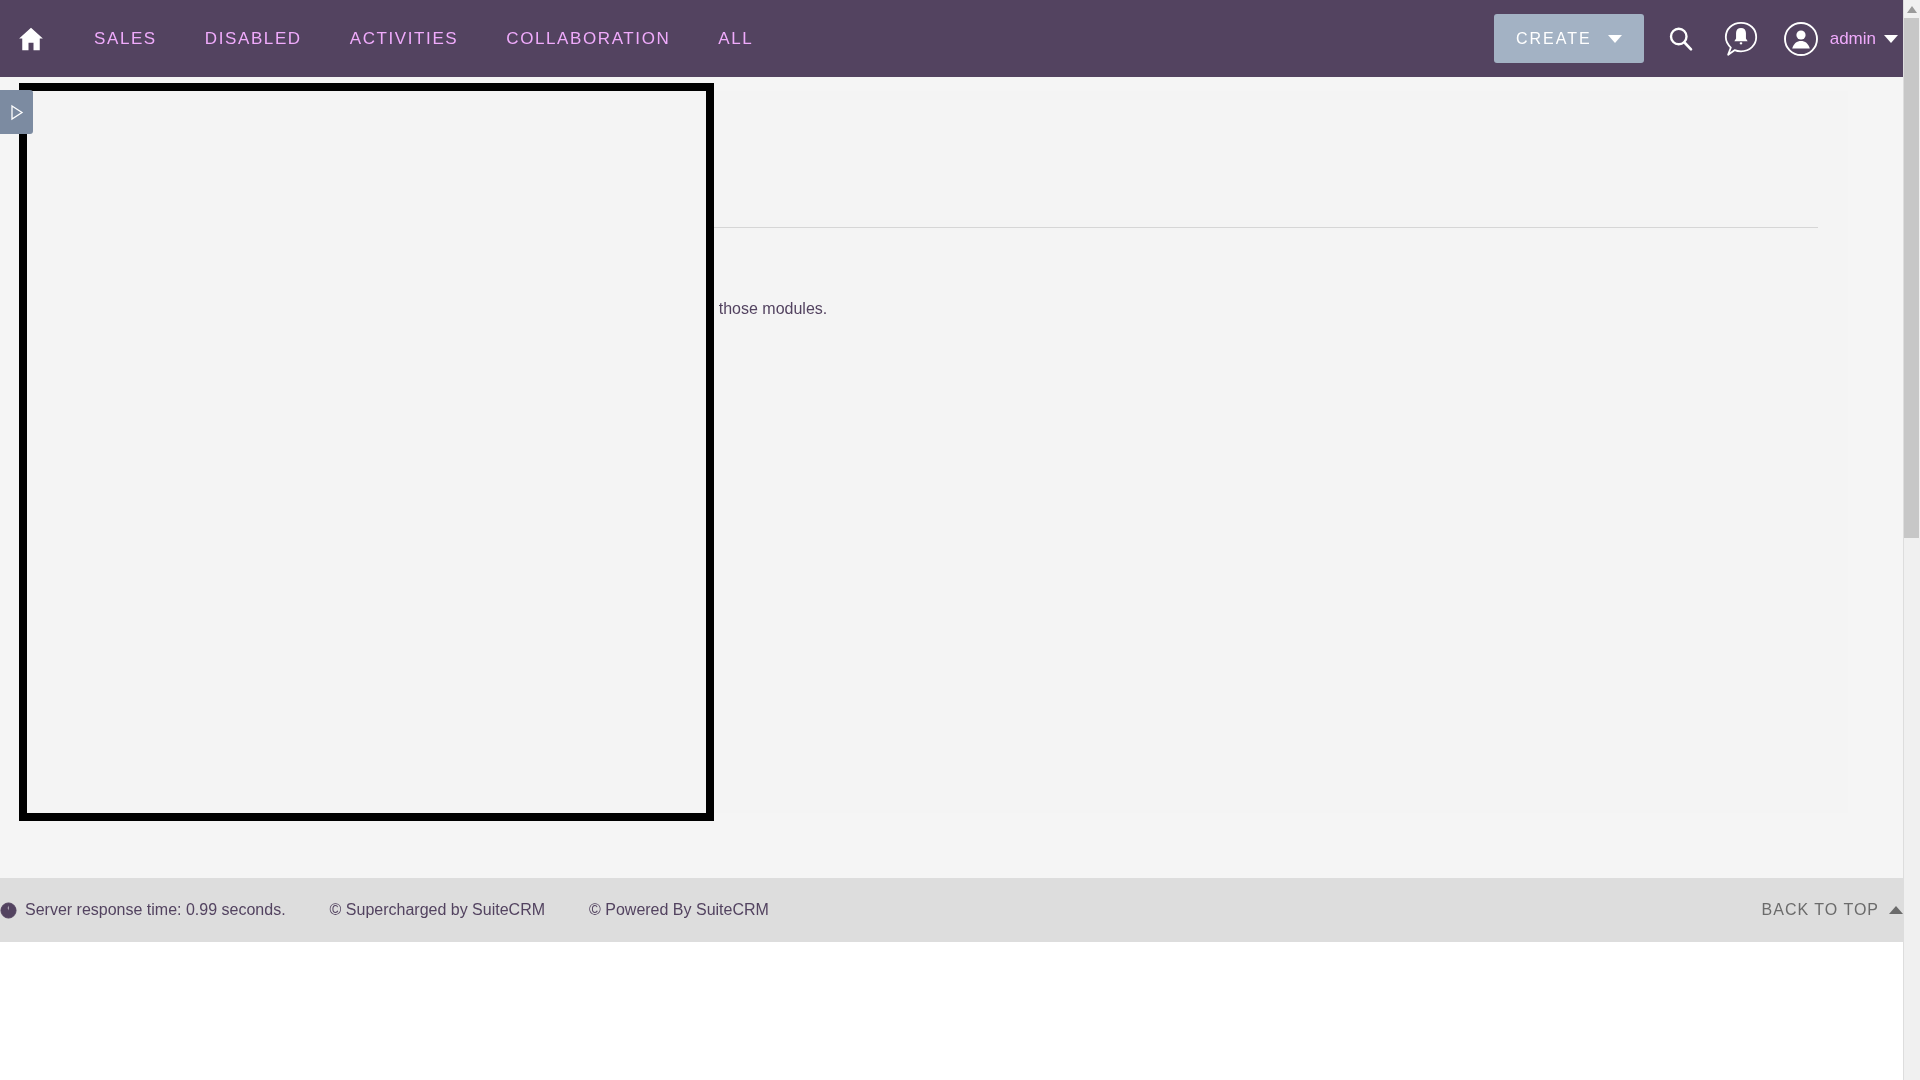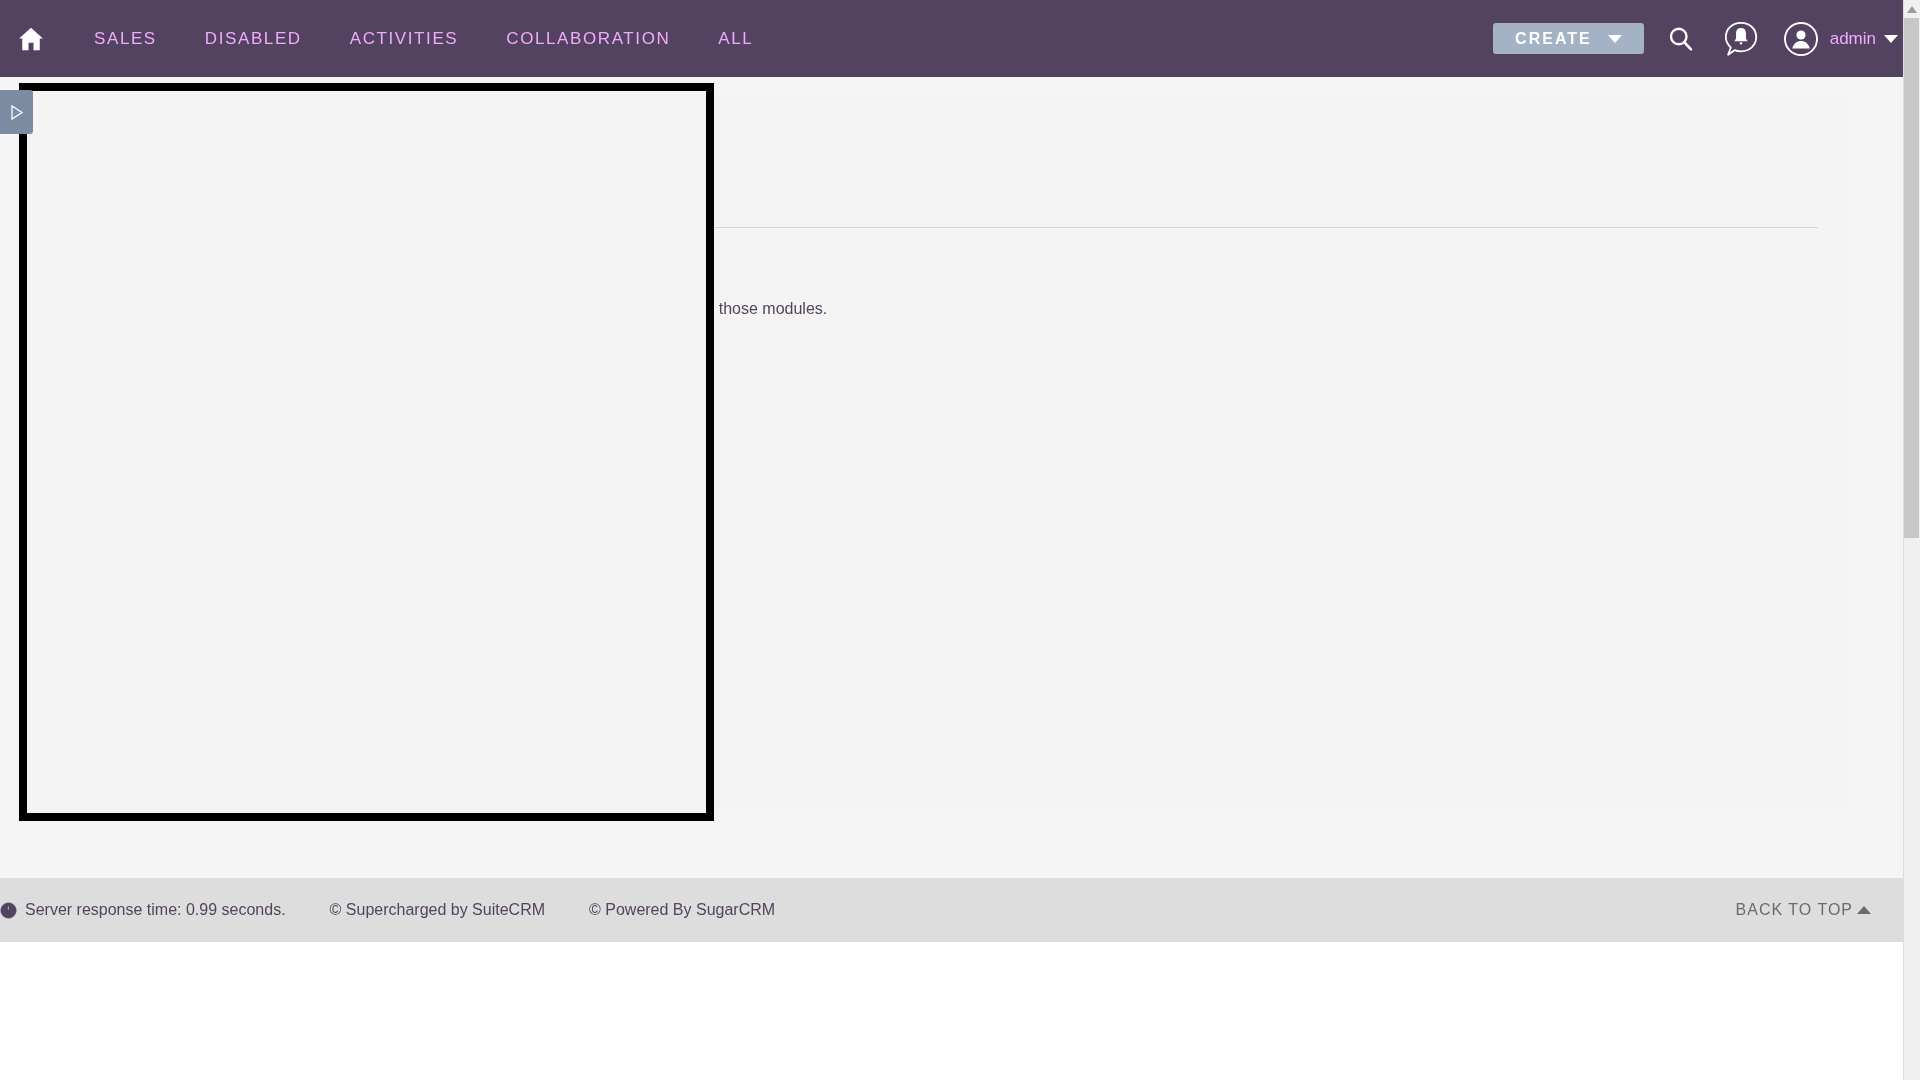--- a/index.html
+++ b/index.html
@@ -33,26 +33,25 @@
     line-height: 77px;
     white-space: nowrap;
   }
   .topnav-right {
     margin-left: auto; display: flex; align-items: center;
     padding-right: 22px; height: 100%;
   }
   .create-btn {
     background: #a3b2c4; color: #ffffff;
     border: none; border-radius: 3px;
-    height: 31px; padding: 0 22px;
+    height: 49px; padding: 0 22px;
     font-size: 16px; letter-spacing: 2px;
     font-family: "Liberation Sans", sans-serif;
     display: flex; align-items: center; gap: 16px;
     cursor: pointer;
-    font-weight: bold;
   }
   .caret-down {
     width: 0; height: 0;
     border-left: 7px solid transparent;
     border-right: 7px solid transparent;
     border-top: 8px solid #ffffff;
   }
   .icon-btn {
     width: 46px; height: 46px; margin-left: 14px;
     display: flex; align-items: center; justify-content: center;
@@ -235,23 +234,23 @@
   .footer {
     position: absolute;
     left: 0; top: 878px;
     width: 1903px; height: 64px;
     background: #dddddd;
     display: flex; align-items: center;
   }
   .footer-left { display: flex; align-items: center; gap: 44px; }
   .footer-txt { font-size: 16px; color: #534360; display: flex; align-items: center; gap: 8px; }
   .footer-right {
-    margin-left: auto; padding-right: 32px;
+    margin-left: auto; 
     font-size: 16px; color: #6b6b6b; letter-spacing: 1px;
-    display: flex; align-items: center; gap: 4px; cursor: pointer;
+    display: flex; align-items: center; gap: 10px; cursor: pointer;
   }
   .up-caret {
     width: 0; height: 0;
     border-left: 7px solid transparent;
     border-right: 7px solid transparent;
     border-bottom: 8px solid #6b6b6b;
   }
   .page-bottom {
     position: absolute; left: 0; top: 942px;
     width: 1903px; height: 138px; background: #ffffff;
@@ -395,21 +394,21 @@
       <svg width="17" height="17" viewBox="0 0 18 18" aria-hidden="true">
         <circle cx="9" cy="9" r="8" fill="#534360"></circle>
         <path d="M9 1 A8 8 0 0 1 9 17 Z" fill="#ffffff" opacity="0.0"></path>
         <path d="M9 9 L9 3.6 A5.4 5.4 0 0 0 9 9 Z" fill="#ffffff"></path>
         <path d="M9 9 L13 11 A5.4 5.4 0 0 1 9 14.4 Z" fill="#ffffff" opacity="0"></path>
         <circle cx="9" cy="9" r="8" fill="none" stroke="#534360" stroke-width="1"></circle>
       </svg>
       <span>Server response time: 0.99 seconds.</span>
     </div>
     <div class="footer-txt">© Supercharged by SuiteCRM</div>
-    <div class="footer-txt">© Powered By SugarCRM</div>
+    <div class="footer-txt">© Powered By SuiteCRM</div>
   </div>
   <div class="footer-right">
     <span>BACK TO TOP</span>
     <span class="up-caret"></span>
   </div>
 </div>
 
 <div class="page-bottom"></div>
 
 </body></html>

